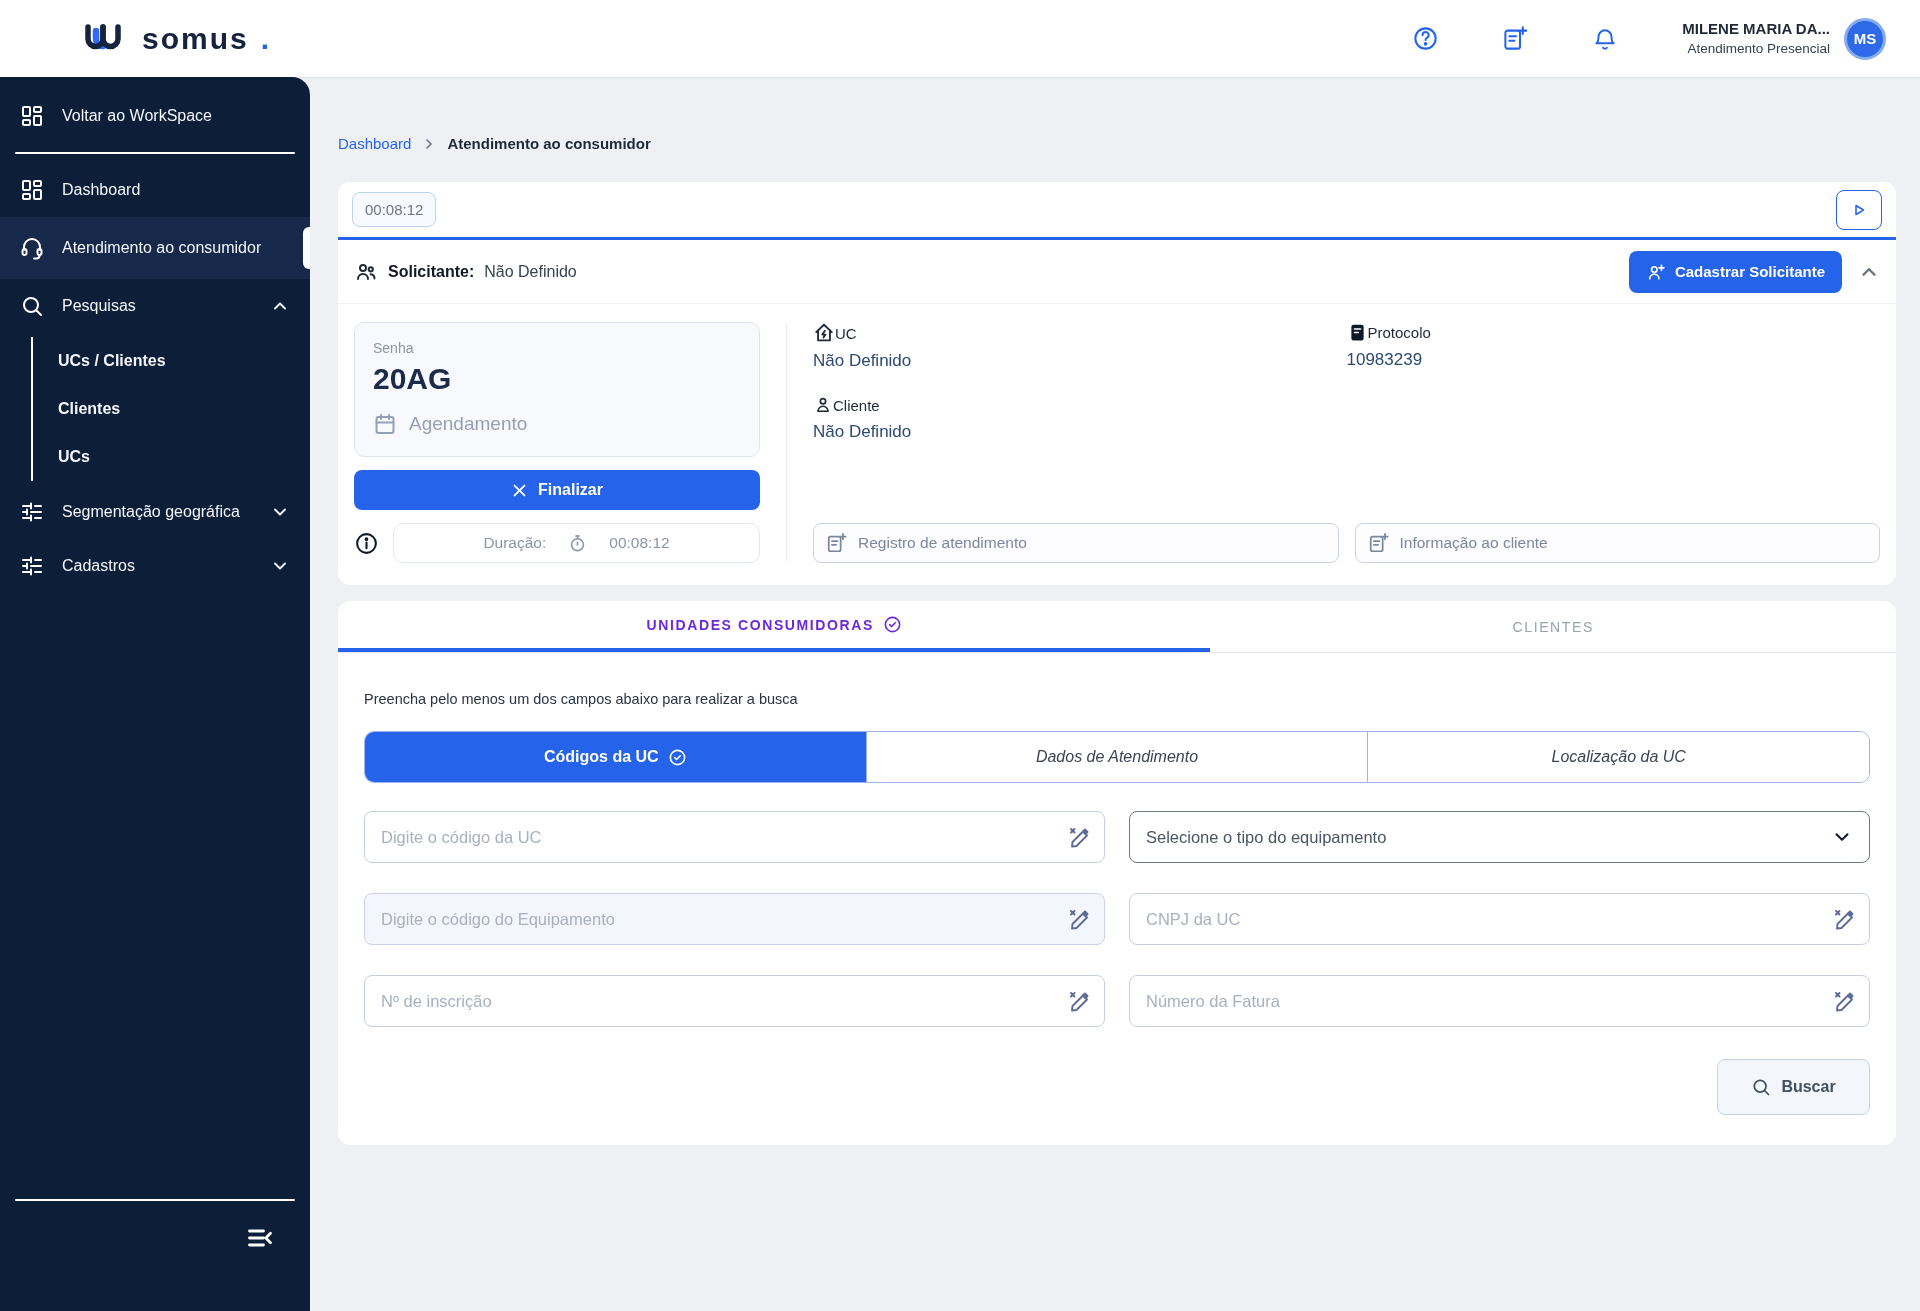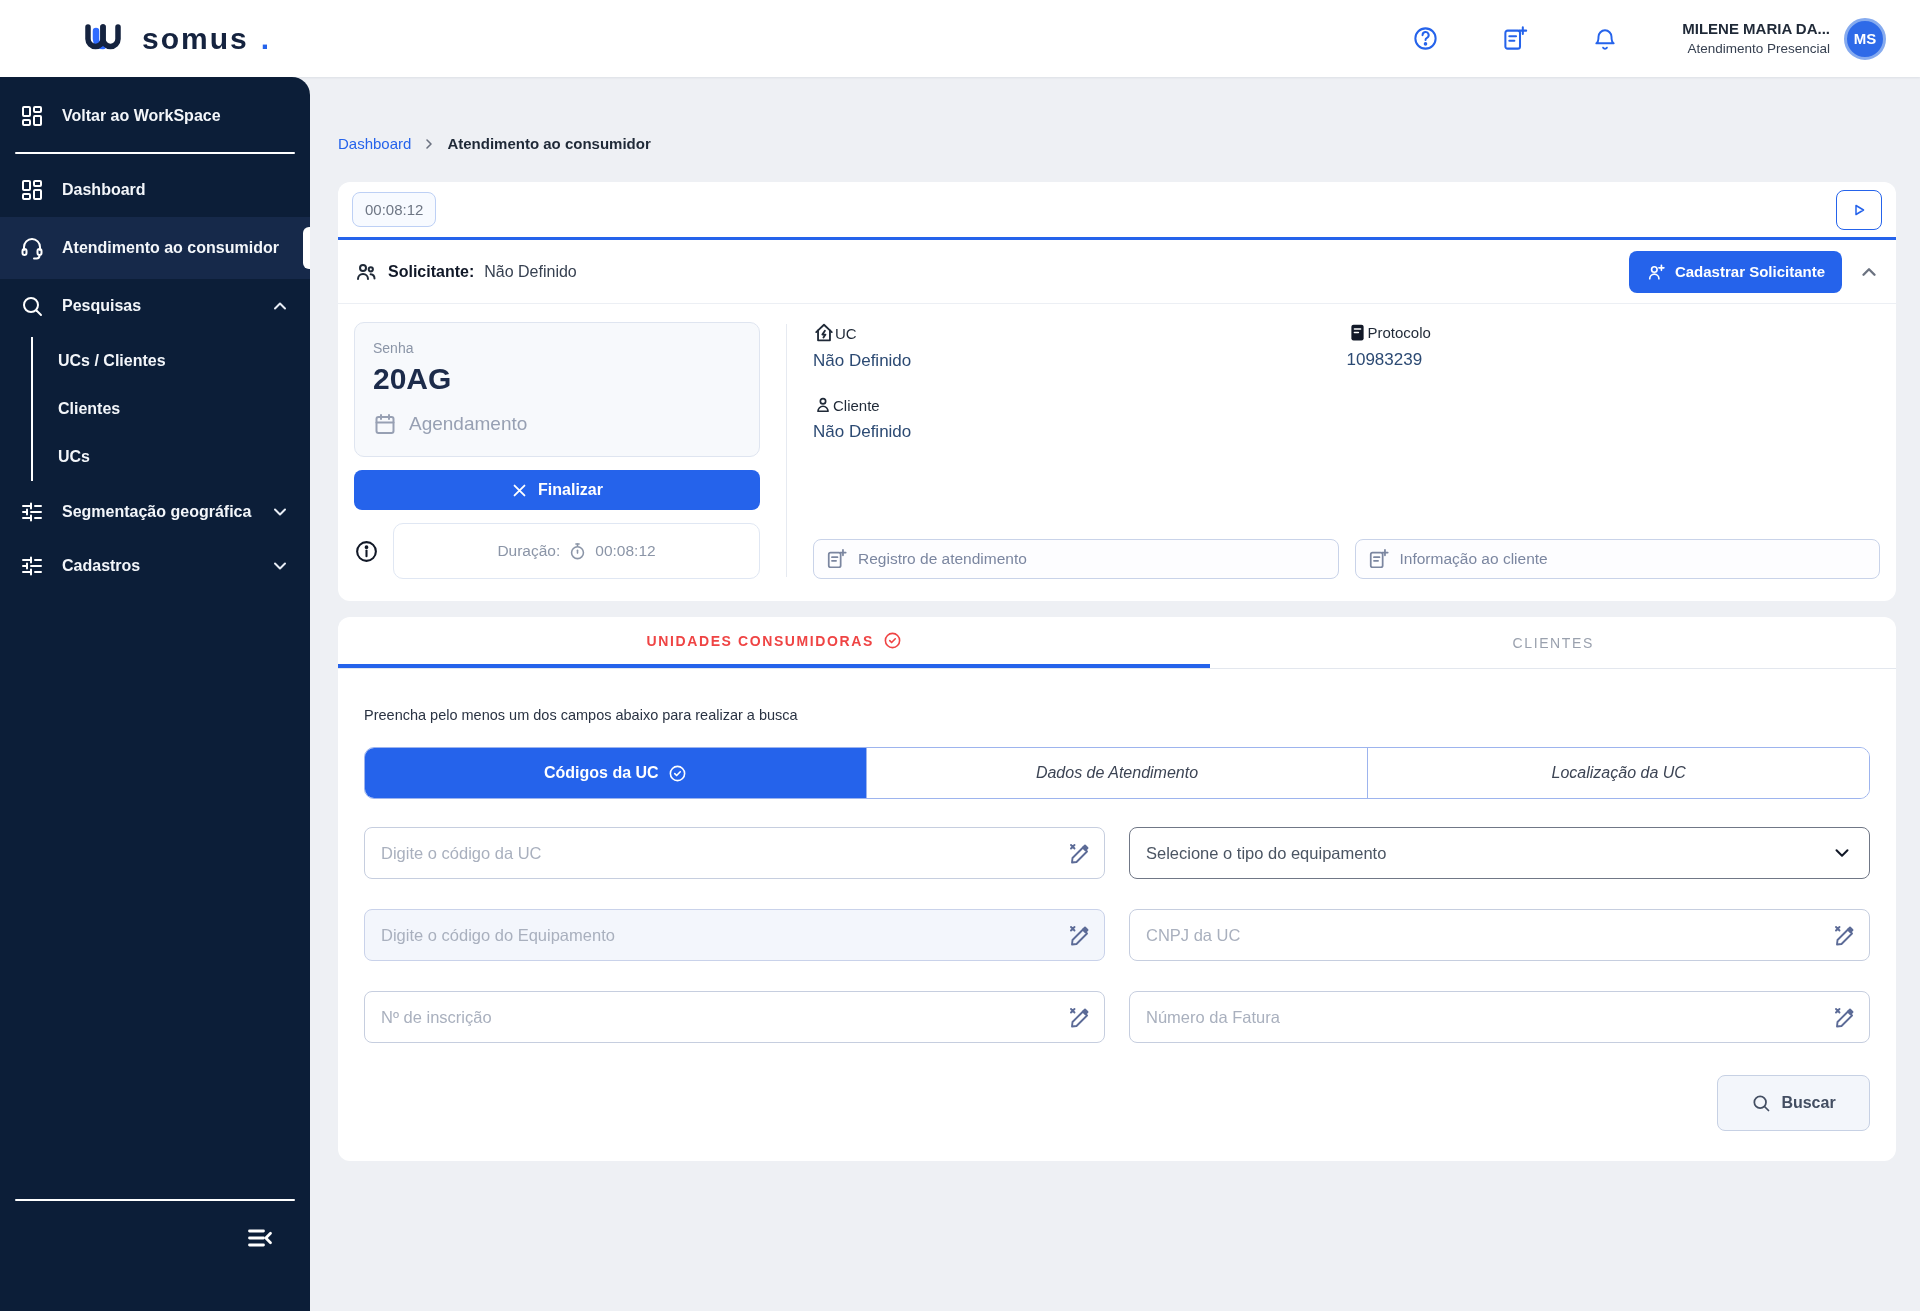--- a/index.html
+++ b/index.html
@@ -21,21 +21,21 @@
   .user-role { font-size:13.5px; color:#374151; }
   .avatar { width:42px; height:42px; border-radius:50%; background:#2e6ae8; color:#fff;
             border:3px solid #86abef; display:flex; align-items:center; justify-content:center;
             font-size:15px; font-weight:700; cursor:pointer; }
 
   
   .sidebar { position:absolute; left:0; top:77px; bottom:0; width:310px;
              background:#0c1e38; border-top-right-radius:18px; color:#f3f6fa;
              display:flex; flex-direction:column; padding-top:12px; z-index:2; }
   .nav-item { display:flex; align-items:center; gap:18px; padding:15px 20px;
-              font-size:16px; font-weight:700; cursor:pointer; position:relative; }
+              font-size:16px; font-weight:400; cursor:pointer; position:relative; }
   .nav-item .chev { margin-left:auto; color:#e8edf5; }
   .nav-item.active { background:#16294a; padding-top:19px; padding-bottom:19px; }
   .active-pill { position:absolute; right:0; top:10px; bottom:10px; width:7px;
                  background:#fff; border-radius:6px 0 0 6px; }
   .nav-divider { height:2px; background:#fff; margin:9px 15px; border-radius:2px; }
   .nav-sub { margin:4px 0 4px 31px; border-left:2px solid #fff; }
   .nav-subitem { padding:15px 0 15px 25px; font-size:16px; font-weight:600; cursor:pointer; }
   .sidebar-bottom { margin-top:auto; padding-bottom:56px; }
   .collapse-row { display:flex; justify-content:flex-end; padding:14px 36px 0 0; }
   .collapse-btn { background:none; border:none; color:#fff; cursor:pointer; }
@@ -75,40 +75,40 @@
   .senha-label { font-size:14px; color:#8b95a7; }
   .senha-value { font-size:30px; font-weight:700; color:#1c2b4a; margin-top:6px; }
   .agendamento { display:flex; align-items:center; gap:12px; margin-top:16px;
                  color:#97a0b3; font-size:19px; }
   .btn-finalizar { margin-top:13px; width:100%; height:40px; background:#2563eb; color:#fff;
                    border:none; border-radius:8px; font-size:16px; font-weight:700;
                    display:flex; align-items:center; justify-content:center; gap:10px;
                    cursor:pointer; font-family:inherit; }
   .dur-row { display:flex; align-items:center; gap:14px; margin-top:13px; }
   .info-ico { color:#111827; display:flex; }
-  .dur-pill { flex:1; border:1px solid #e0e7f3; border-radius:10px; height:56px;
-              display:flex; align-items:center; justify-content:center; gap:8px;
+  .dur-pill { flex:1; border:1px solid #e0e7f3; border-radius:10px; height:40px;
+              display:flex; align-items:center; justify-content:center; gap:22px;
               color:#8b95a7; font-size:15.5px; }
   .vdivider { width:1px; background:#e6eaf1; margin:2px 26px; align-self:stretch; }
 
   .right-col { flex:1; display:flex; flex-direction:column; }
   .info-grid { display:grid; grid-template-columns:1fr 1fr; row-gap:24px; }
   .info-item .lab { display:flex; align-items:center; gap:0; font-size:15px; color:#1f2937; }
   .info-item .val { margin-top:7px; font-size:17px; color:#2c4a73; font-weight:500; cursor:pointer; }
   .actions-row { display:flex; gap:16px; margin-top:auto; }
   .ghost-input { flex:1; height:40px; border:1px solid #c9d3e9; border-radius:8px;
                  background:#fdfdff; display:flex; align-items:center; gap:10px;
                  padding:0 12px; color:#7b86a0; font-size:15.5px; cursor:pointer; }
 
   
   .card-search { margin-top:16px; background:#fff; border-radius:12px; padding-bottom:30px; }
   .tabs { display:flex; border-bottom:1px solid #e3e7ee; height:52px; }
   .tab { display:flex; align-items:center; justify-content:center; gap:9px;
          font-size:14px; letter-spacing:1.6px; cursor:pointer; }
-  .tab.active { flex:0 0 56%; color:#ef4444; font-weight:700;
+  .tab.active { flex:0 0 56%; color:#6d28d9; font-weight:700;
                 border-bottom:4px solid #2563eb; }
   .tab.inactive { flex:1; color:#9aa1ae; font-weight:500; }
   .hint { margin:38px 26px 0; font-size:14.5px; font-weight:500; color:#2a3343; }
   .segmented { display:flex; margin:24px 26px 0; border:1px solid #9db4ee;
                border-radius:10px; height:52px; overflow:hidden; }
   .segment { flex:1; display:flex; align-items:center; justify-content:center; gap:9px;
              font-size:16px; color:#3c4454; cursor:pointer; background:#fff; border:none;
              font-family:inherit; }
   .segment + .segment { border-left:1px solid #9db4ee;font-style:italic; }
   .segment.active { background:#2563eb; color:#fff; font-weight:600; border-radius:0; }

